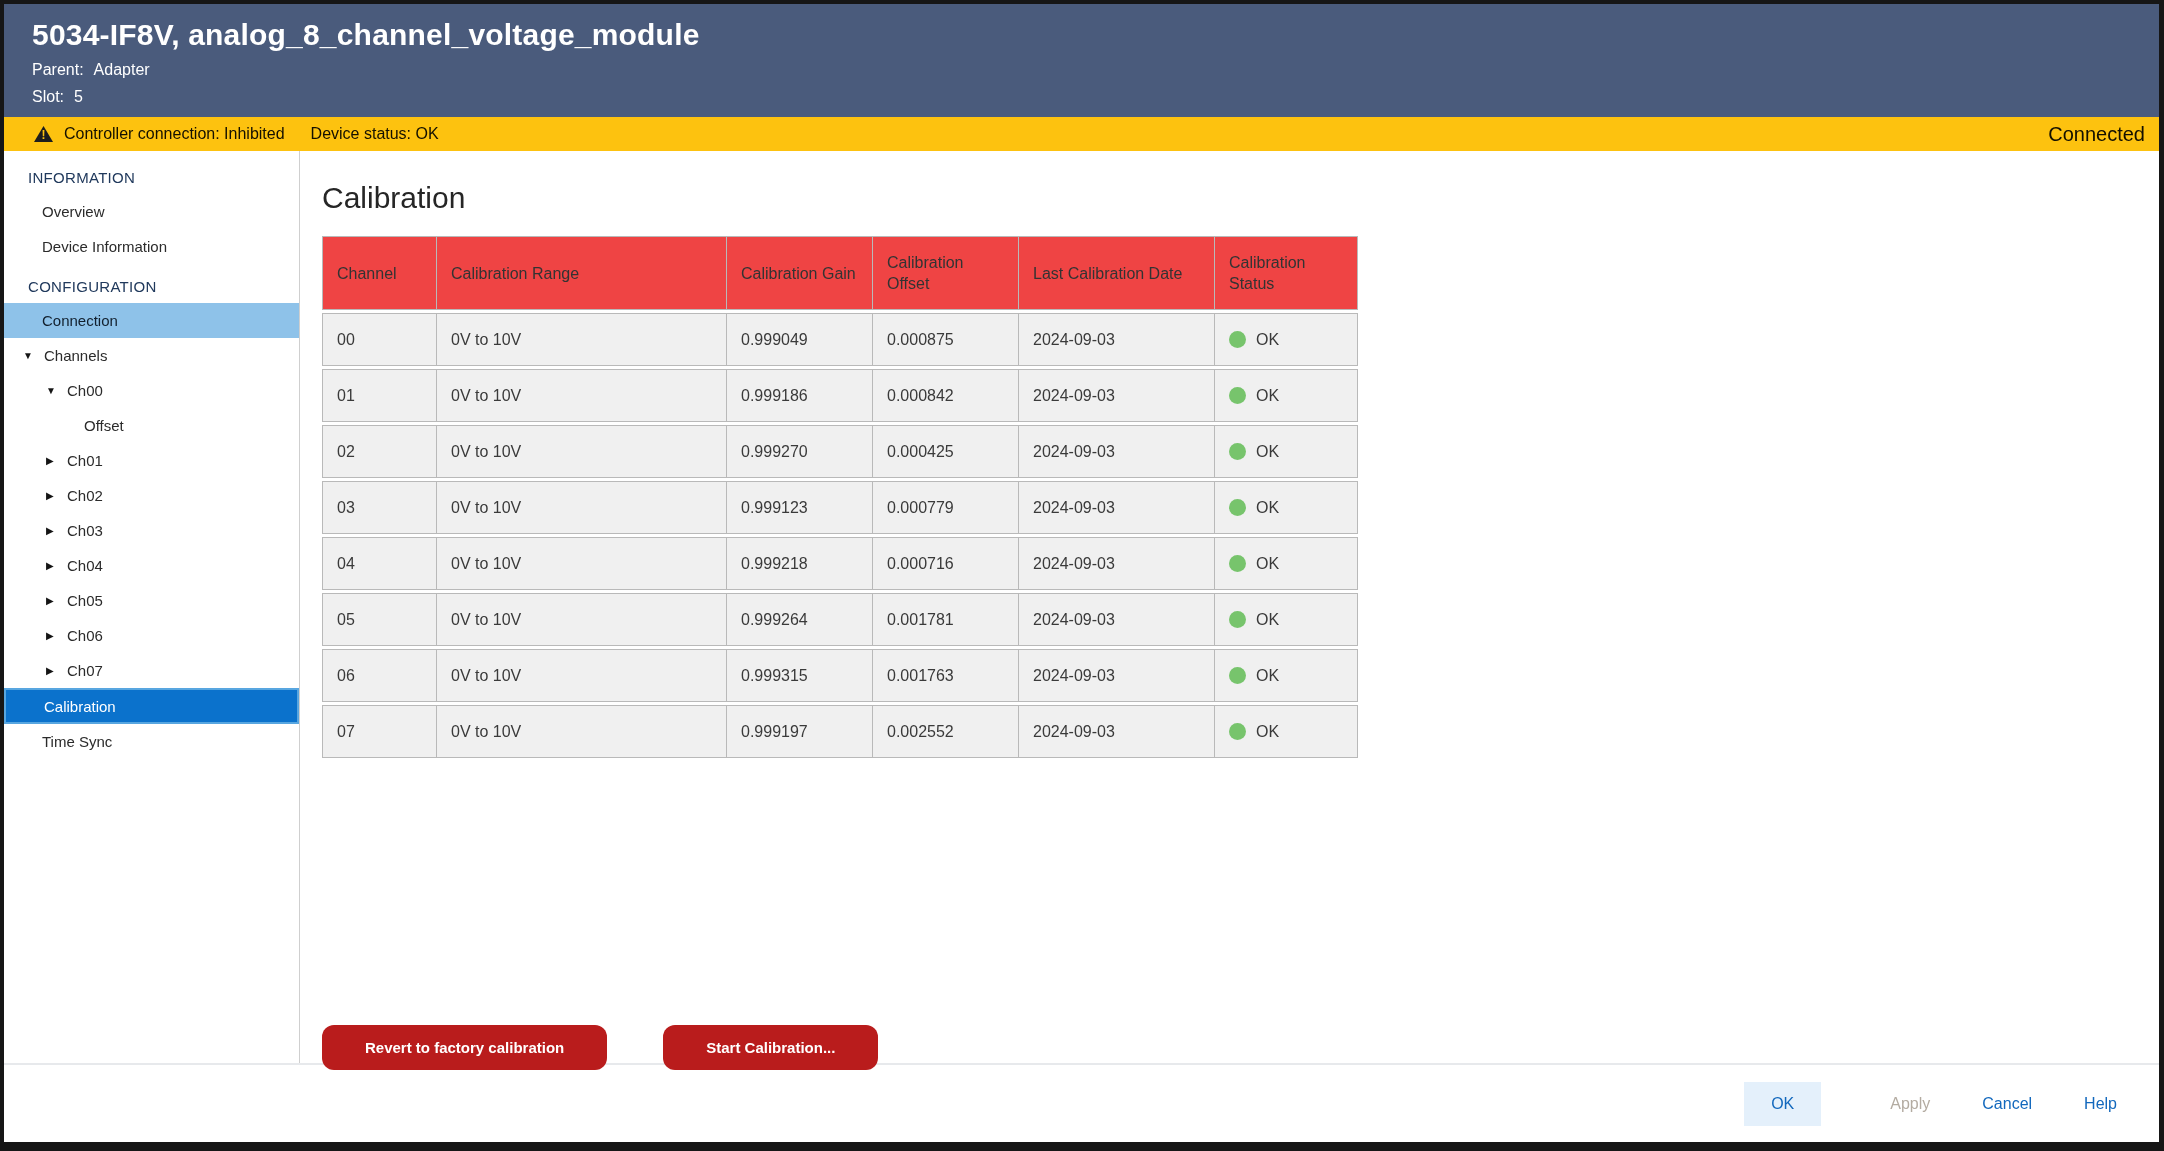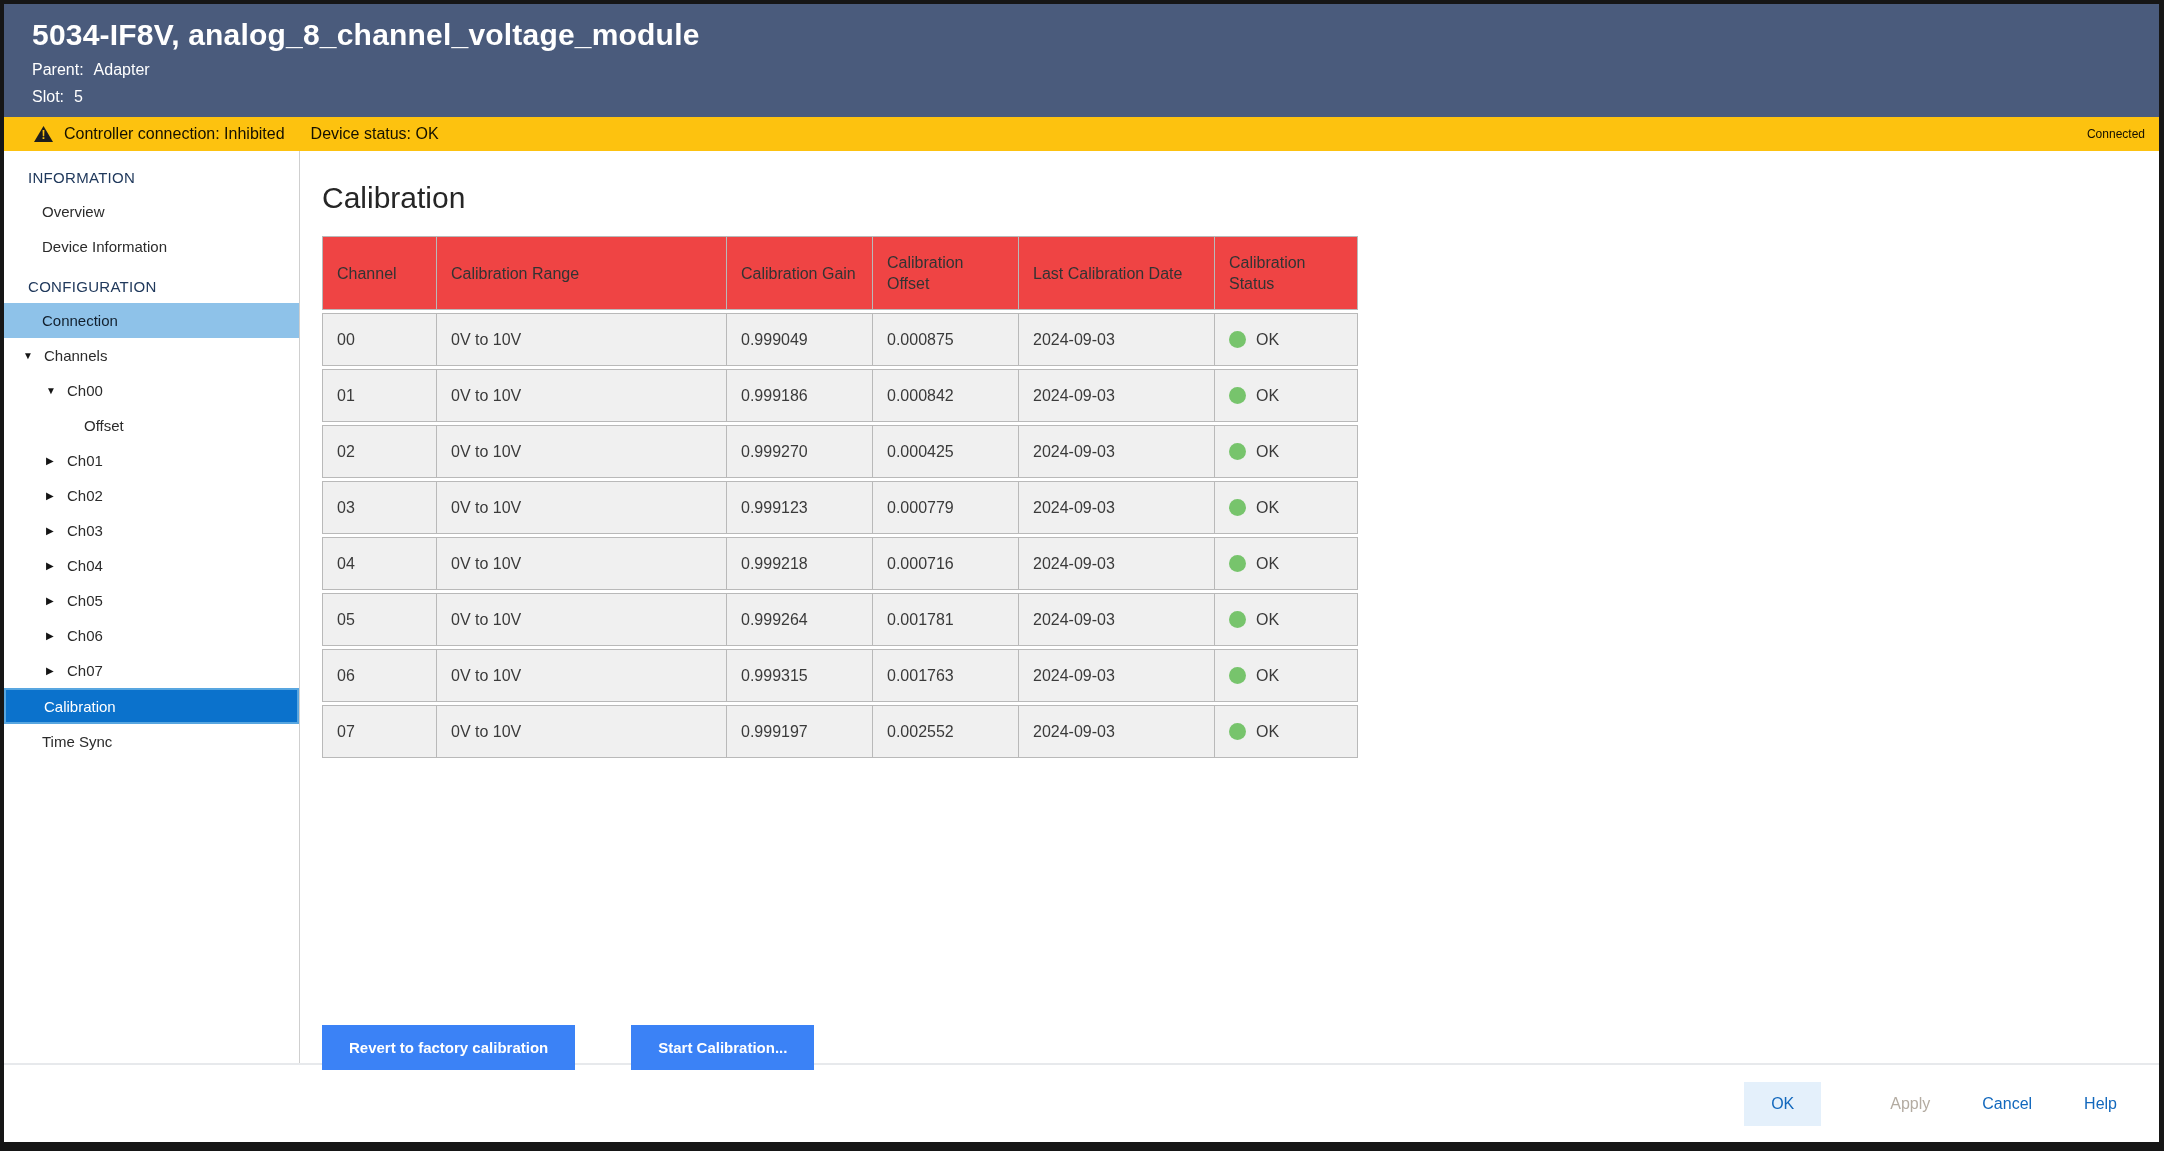--- a/index.html
+++ b/index.html
@@ -32,21 +32,21 @@
     width: 19px; height: 16px; margin-right: 11px; position: relative;
     background: #1d1d1d; clip-path: polygon(50% 0, 100% 100%, 0 100%);
     flex: 0 0 auto;
   }
   .warn-ico::after {
     content: "!"; position: absolute; left: 0; right: 0; bottom: 0px;
     text-align: center; color: #fdc20f; font-size: 12px; font-weight: bold; line-height: 14px;
   }
   .alert .seg { margin-right: 26px; }
   .alert .spacer { flex: 1; }
-  .alert .connected { font-size: 12px; }
+  .alert .connected { font-size: 20px; }
 
   
   .body { flex: 1; display: flex; min-height: 0; background: #ffffff; }
 
   
   .sidebar { width: 296px; flex: 0 0 auto; border-right: 1px solid #cfcfcf; padding-top: 4px; }
   .sec-hdr {
     font-size: 15px; color: #20395c; letter-spacing: 0.3px;
     padding: 14px 0 8px 24px;
   }
@@ -87,22 +87,22 @@
   .c-date    { width: 196px; }
   .c-status  { width: 142px; }
   .dot {
     width: 17px; height: 17px; border-radius: 50%;
     background: #77c46c; display: inline-block; margin-right: 10px; flex: 0 0 auto;
   }
 
   
   .actions { margin-top: 264px; display: flex; gap: 56px; }
   .btn-primary {
-    background: #3b82f6; color: #ffffff; border: none; border-radius: 0;
-    height: 45px; padding: 0 27px; font-size: 15px; font-weight: bold;
+    background: #b91c1c; color: #ffffff; border: none; border-radius: 12px;
+    height: 45px; padding: 0 43px; font-size: 15px; font-weight: bold;
     font-family: "Liberation Sans", sans-serif; cursor: pointer;
   }
 
   
   .footer {
     flex: 0 0 79px; border-top: 2px solid #e7e9ec;
     display: flex; align-items: center; justify-content: flex-end;
     padding-right: 42px; gap: 52px; background: #ffffff;
   }
   .flink { font-size: 16px; color: #1268bd; cursor: pointer; }

